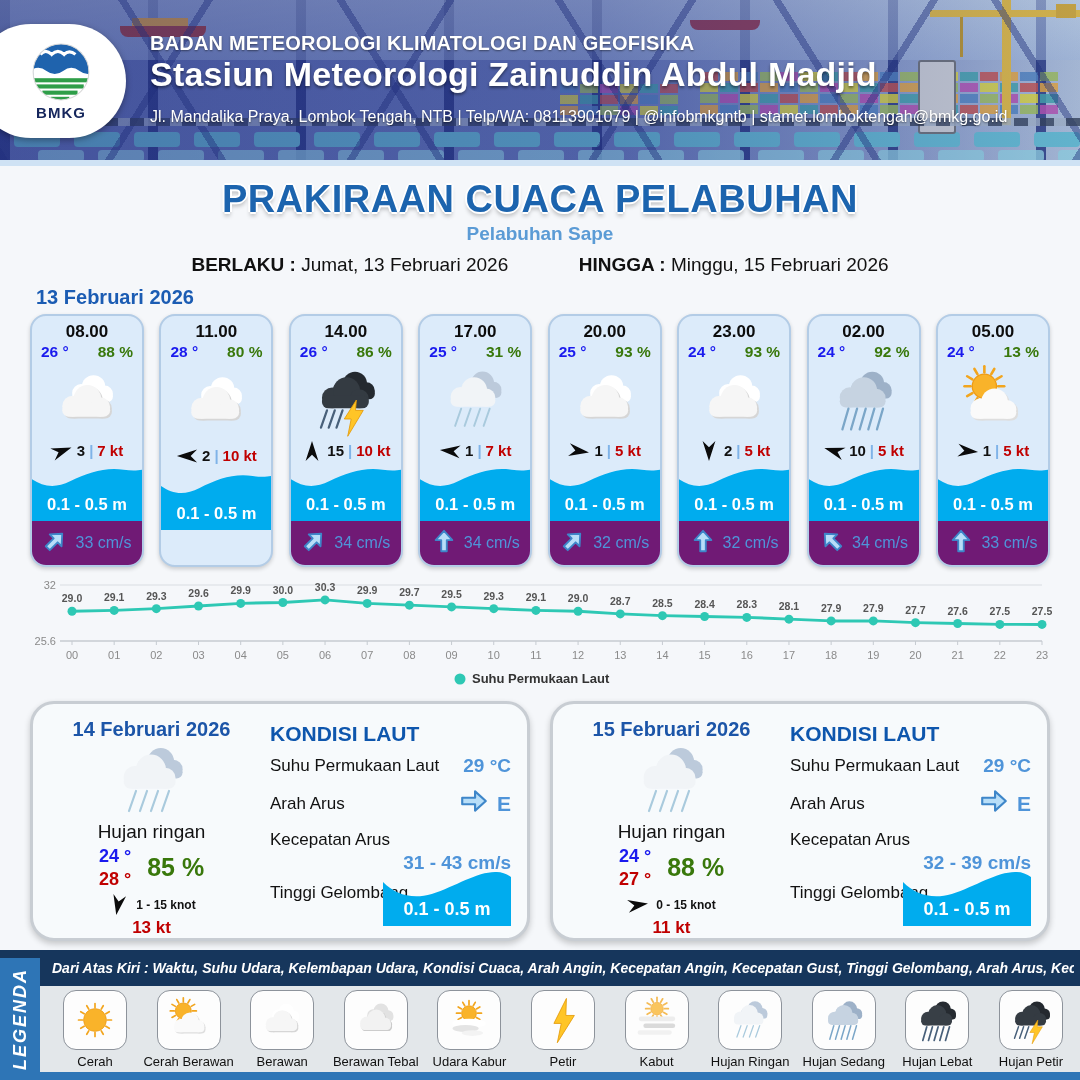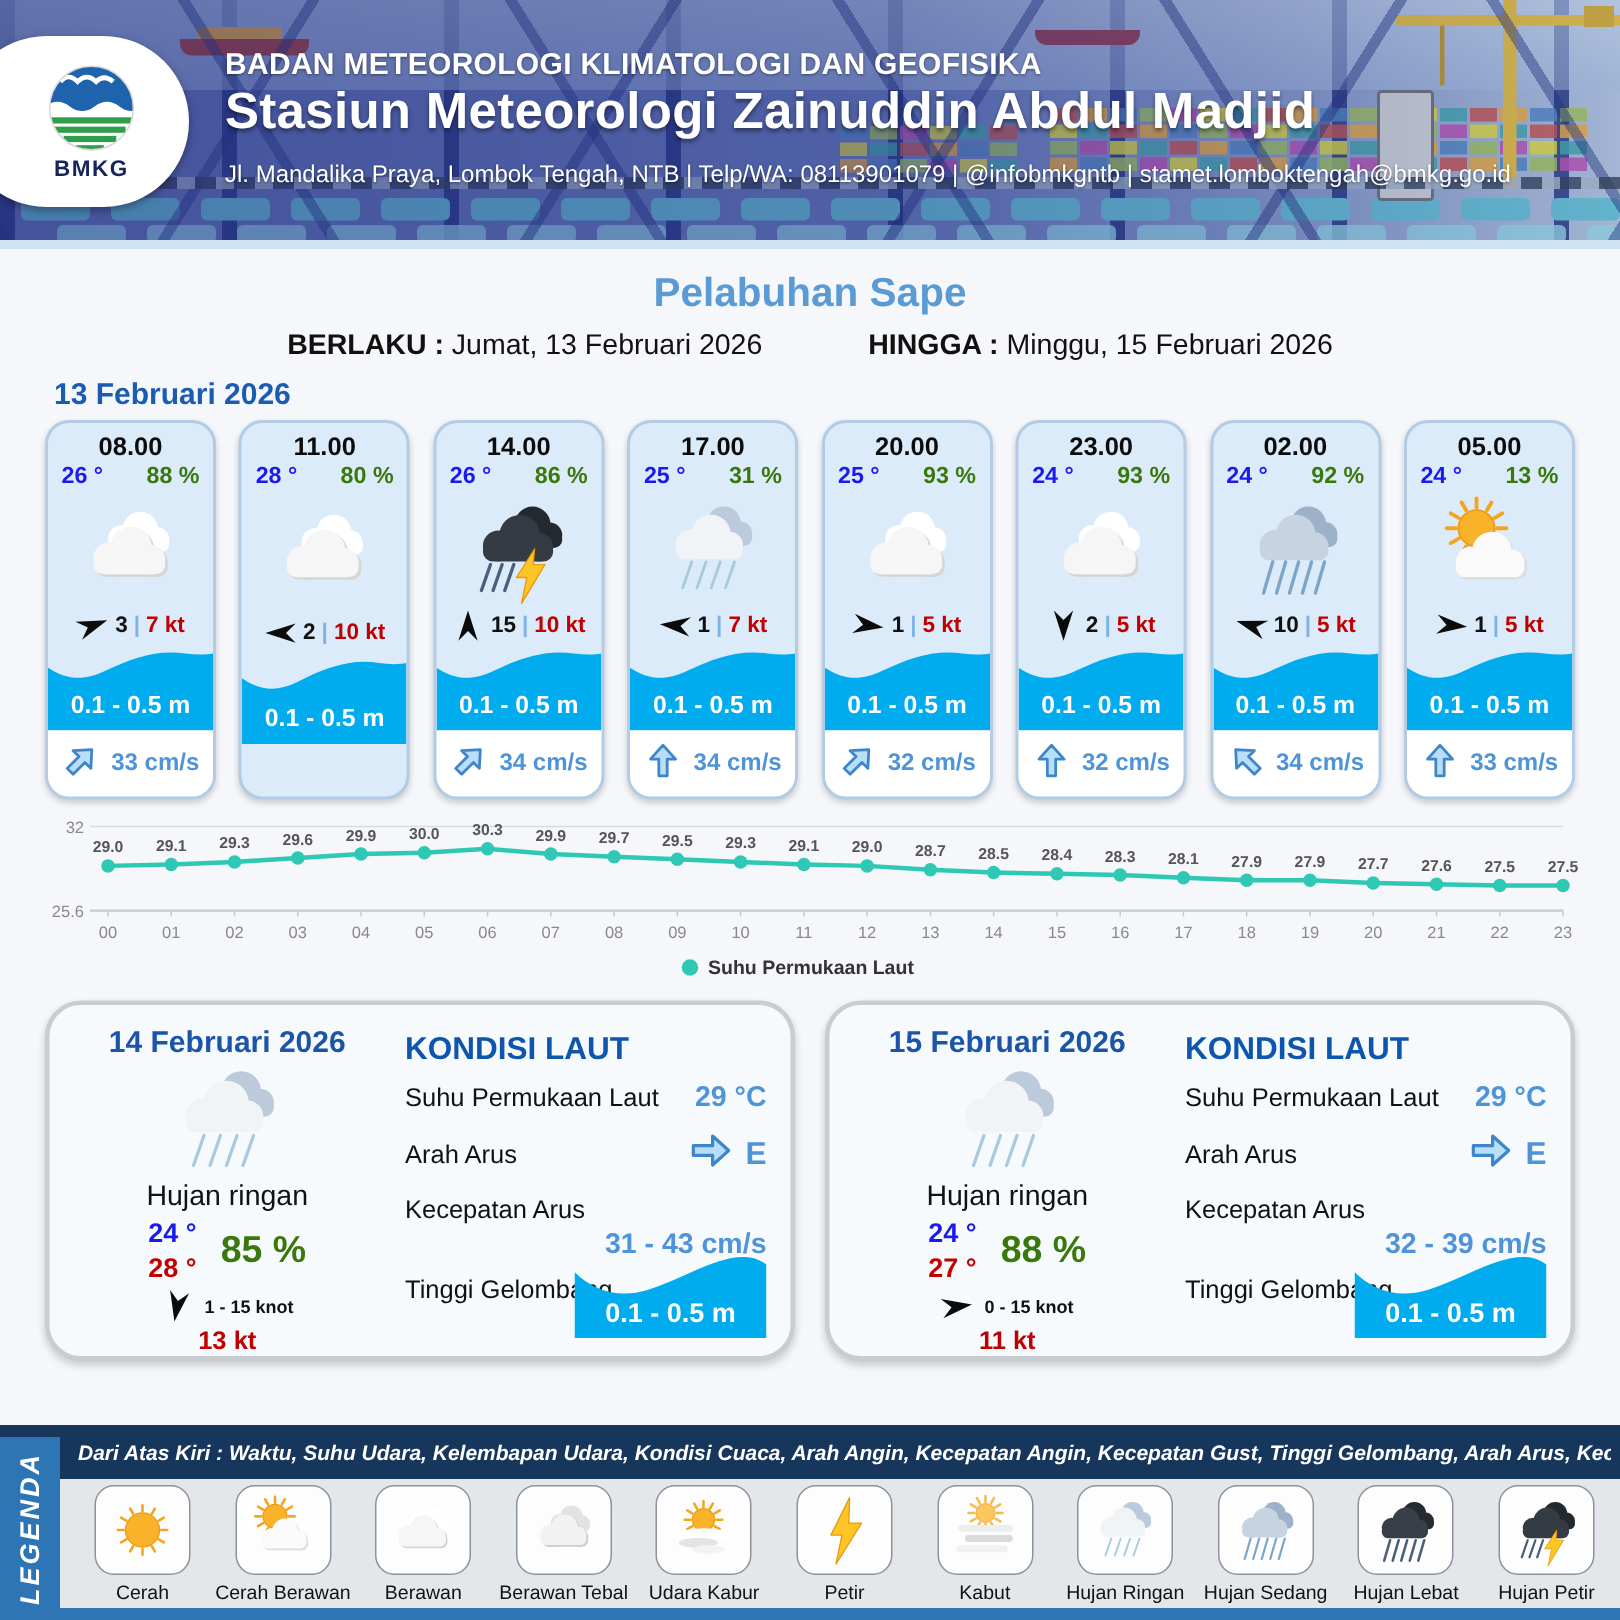--- a/index.html
+++ b/index.html
@@ -32,21 +32,21 @@
   .hdr-station{position:absolute;top:55px;font-size:34px;font-weight:bold;
        text-shadow:0 2px 3px rgba(0,0,0,.45);letter-spacing:.2px;}
   .hdr-contact{position:absolute;top:108px;font-size:16px;font-weight:500;
        text-shadow:0 1px 2px rgba(0,0,0,.45);}
   .hdr-divider{height:6px;background:#cfe2f4;}
 
   
   .titleblock{text-align:center;padding-top:12px;}
   .main-title{margin:0;font-size:38px;font-weight:bold;color:#1c64ae;letter-spacing:.5px;
        text-shadow:-2px 0 #fff,2px 0 #fff,0 -2px #fff,0 2px #fff,0 4px 4px rgba(0,0,0,.25);}
-  .sub-title{margin:2px 0 4px 0;font-size:27px;font-weight:bold;color:#5b9bd5;}
+  .sub-title{margin:2px 0 4px 0;font-size:19px;font-weight:bold;color:#5b9bd5;}
   .validity{margin-top:9px;font-size:19px;color:#111;}
   .validity .lbl{font-weight:bold;}
   .validity .gap{display:inline-block;width:60px;}
   .date-label{margin:10px 0 5px 36px;font-size:20px;font-weight:bold;color:#1b5cb3;}
 
   
   .cards-row{margin:0 30px;display:flex;justify-content:space-between;gap:12px;}
   .fcard{width:114px;height:253px;background:#dcebfa;border:2px solid #b3cce6;border-radius:16px;
        box-shadow:0 2px 4px rgba(0,0,0,.18);overflow:hidden;display:flex;flex-direction:column;box-sizing:border-box;}
   .ftime{text-align:center;font-size:17px;font-weight:bold;color:#0c0c0c;margin-top:6px;}
@@ -56,22 +56,22 @@
   .ficon{height:82px;display:flex;align-items:center;justify-content:center;}
   .fwind{height:25px;display:flex;align-items:center;justify-content:center;gap:4px;
        font-size:15px;font-weight:bold;color:#111;}
   .fwind .wsep{color:#7fb3e8;font-weight:bold;}
   .fwind .wgust{color:#c00000;}
   .warrow{display:inline-flex;}
   .fwave{position:relative;height:60px;margin-top:2px;}
   .fwave svg{position:absolute;inset:0;width:100%;height:100%;}
   .fwavetext{position:absolute;left:0;right:0;bottom:7px;text-align:center;
        color:#fff;font-size:16.5px;font-weight:bold;}
-  .fcur{height:46px;background:#ffffff;display:flex;align-items:center;justify-content:center;gap:7px;
-       font-size:16px;font-weight:bold;color:#4f94d9;}
+  .fcur{height:46px;background:#701a75;display:flex;align-items:center;justify-content:center;gap:7px;
+       font-size:16px;font-weight:normal;color:#4f94d9;}
 
   
   .chart-wrap{margin:4px 26px 0 26px;height:128px;}
 
   
   .daycards-row{margin:2px 30px 0 30px;display:flex;justify-content:space-between;gap:20px;}
   .daycard{width:502px;height:240px;background:#f7fafc;border:3px solid #c8cdd3;border-radius:24px;
        box-shadow:0 3px 6px rgba(0,0,0,.2);display:flex;padding:10px 16px;box-sizing:border-box;}
   .dleft{width:205px;display:flex;flex-direction:column;align-items:center;}
   .ddate{font-size:20px;font-weight:bold;color:#1c55a8;margin-top:4px;}
@@ -281,20 +281,21 @@
     </div>
     <div class="hdr-text">
       <div class="hdr-agency">BADAN METEOROLOGI KLIMATOLOGI DAN GEOFISIKA</div>
       <div class="hdr-station">Stasiun Meteorologi Zainuddin Abdul Madjid</div>
       <div class="hdr-contact">Jl. Mandalika Praya, Lombok Tengah, NTB | Telp/WA: 08113901079 | @infobmkgntb | stamet.lomboktengah@bmkg.go.id</div>
     </div>
   </header>
   <div class="hdr-divider"></div>
 
   <section class="titleblock">
+    <h1 class="main-title">PRAKIRAAN CUACA PELABUHAN</h1>
     <h2 class="sub-title">Pelabuhan Sape</h2>
     <div class="validity">
       <span class="lbl">BERLAKU :</span>
       <span>Jumat, 13 Februari 2026</span>
       <span class="gap"></span>
       <span class="lbl">HINGGA :</span>
       <span>Minggu, 15 Februari 2026</span>
     </div>
   </section>
 

